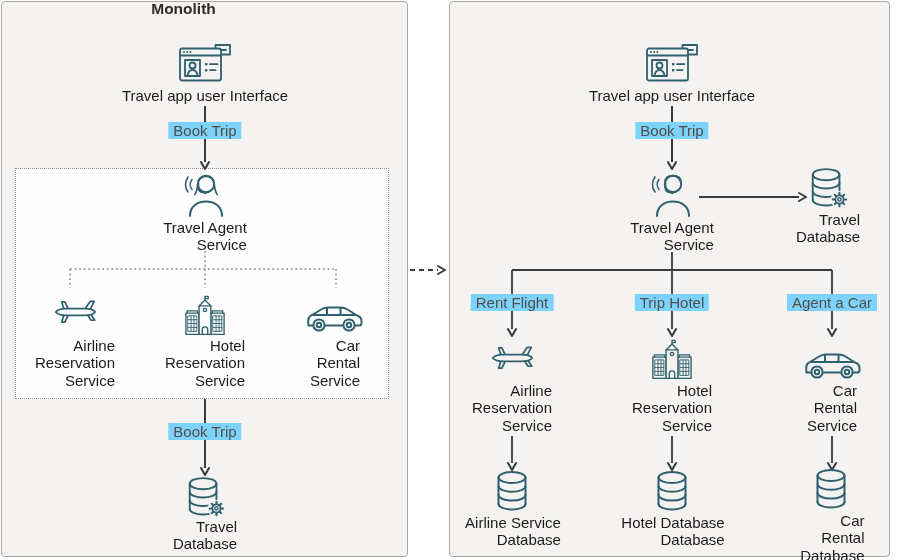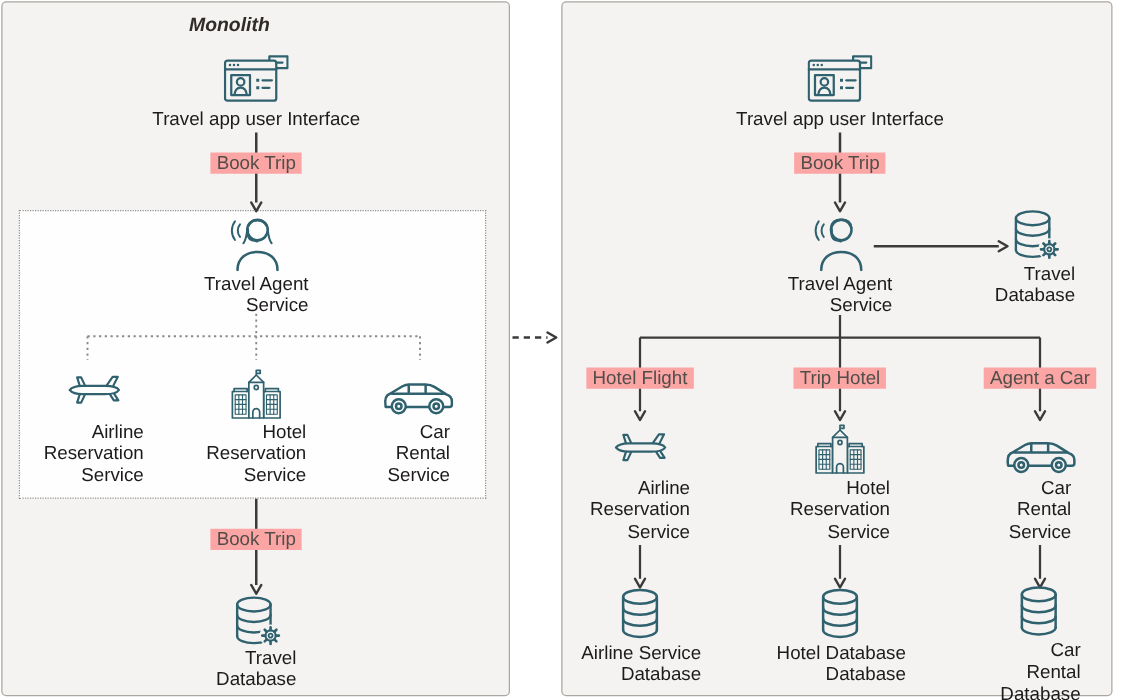--- a/index.html
+++ b/index.html
@@ -24,33 +24,33 @@
   .connectors { position:absolute; left:0; top:0; z-index:1; pointer-events:none; }
   .icon { position:absolute; z-index:2; }
   .icon svg { width:100%; height:100%; display:block; }
   .lbl {
     position:absolute; transform:translateX(-50%); text-align:right;
     font-size:15px; line-height:1.16; color:#1d1b1a;
     white-space:pre-line; z-index:2;
   }
   .edge-lbl {
     position:absolute; transform:translateX(-50%); text-align:right;
-    font-size:15px; color:#514e4a; background:#fca5a5;
+    font-size:15px; color:#514e4a; background:#7dd3fc;
     padding:0 5px; white-space:nowrap; z-index:2;
   }
 </style>
 </head>
 <body>
 
 <div class="canvas">
 
   <div class="panel" style="left:1px;top:1px;width:407px;height:556px;"></div>
   <div class="panel" style="left:449px;top:1px;width:441px;height:556px;"></div>
 
-  <div class="panel-title" style="left:1px;top:12px;width:365px;font-style:italic;">Monolith</div>
+  <div class="panel-title" style="left:1px;top:0;width:365px;">Monolith</div>
 
   <div class="boundary"></div>
 
   <svg class="connectors" width="897" height="560" viewBox="0 0 897 560">
     <defs>
       <marker id="ah" markerUnits="userSpaceOnUse" markerWidth="12" markerHeight="12" viewBox="0 0 12 12" refX="2" refY="6" orient="auto">
         <path d="M2,2 L9,6 L2,10" fill="none" stroke="#3a3a3a" stroke-width="2" stroke-linecap="round" stroke-linejoin="round"></path>
       </marker>
     </defs>
     <g fill="none" stroke="#3a3a3a" stroke-width="2">
@@ -248,21 +248,21 @@
           <path d="M0,-7 V-4.6 M4.9,-4.9 L3.2,-3.2 M7,0 H4.6 M4.9,4.9 L3.2,3.2 M0,7 V4.6 M-4.9,4.9 L-3.2,3.2 M-7,0 H-4.6 M-4.9,-4.9 L-3.2,-3.2" stroke-width="2.2"></path>
           <circle r="4.3" stroke-width="1.8"></circle>
           <circle r="1.7" stroke-width="1.5"></circle>
         </g>
       </svg>
     </div>
     <div class="lbl" style="left:828px;top:211px;">Travel
 Database</div>
   </div>
 
-  <div class="edge-lbl" style="left:512px;top:294px;">Hotel Flight</div>
+  <div class="edge-lbl" style="left:512px;top:294px;">Rent Flight</div>
   <div class="edge-lbl" style="left:672px;top:294px;">Trip Hotel</div>
   <div class="edge-lbl" style="left:832px;top:294px;">Agent a Car</div>
 
   <div>
     <div class="icon" style="left:490px;top:338px;width:44px;height:40px;">
       <svg viewBox="0 0 48 42" fill="none" stroke="#2f616e" stroke-width="1.9" stroke-linecap="round" stroke-linejoin="round">
         <path d="M35,17.4 L40.5,9.5 L45,9.5 L41,17.4"></path>
         <path d="M38,24.6 L41.5,30 L45.5,30 L42,24.6"></path>
         <path d="M16.5,17.4 L13,10 L9.5,10 L11.8,17.4"></path>
         <path d="M16.5,24.6 L13,32 L9.5,32 L11.8,24.6"></path>

